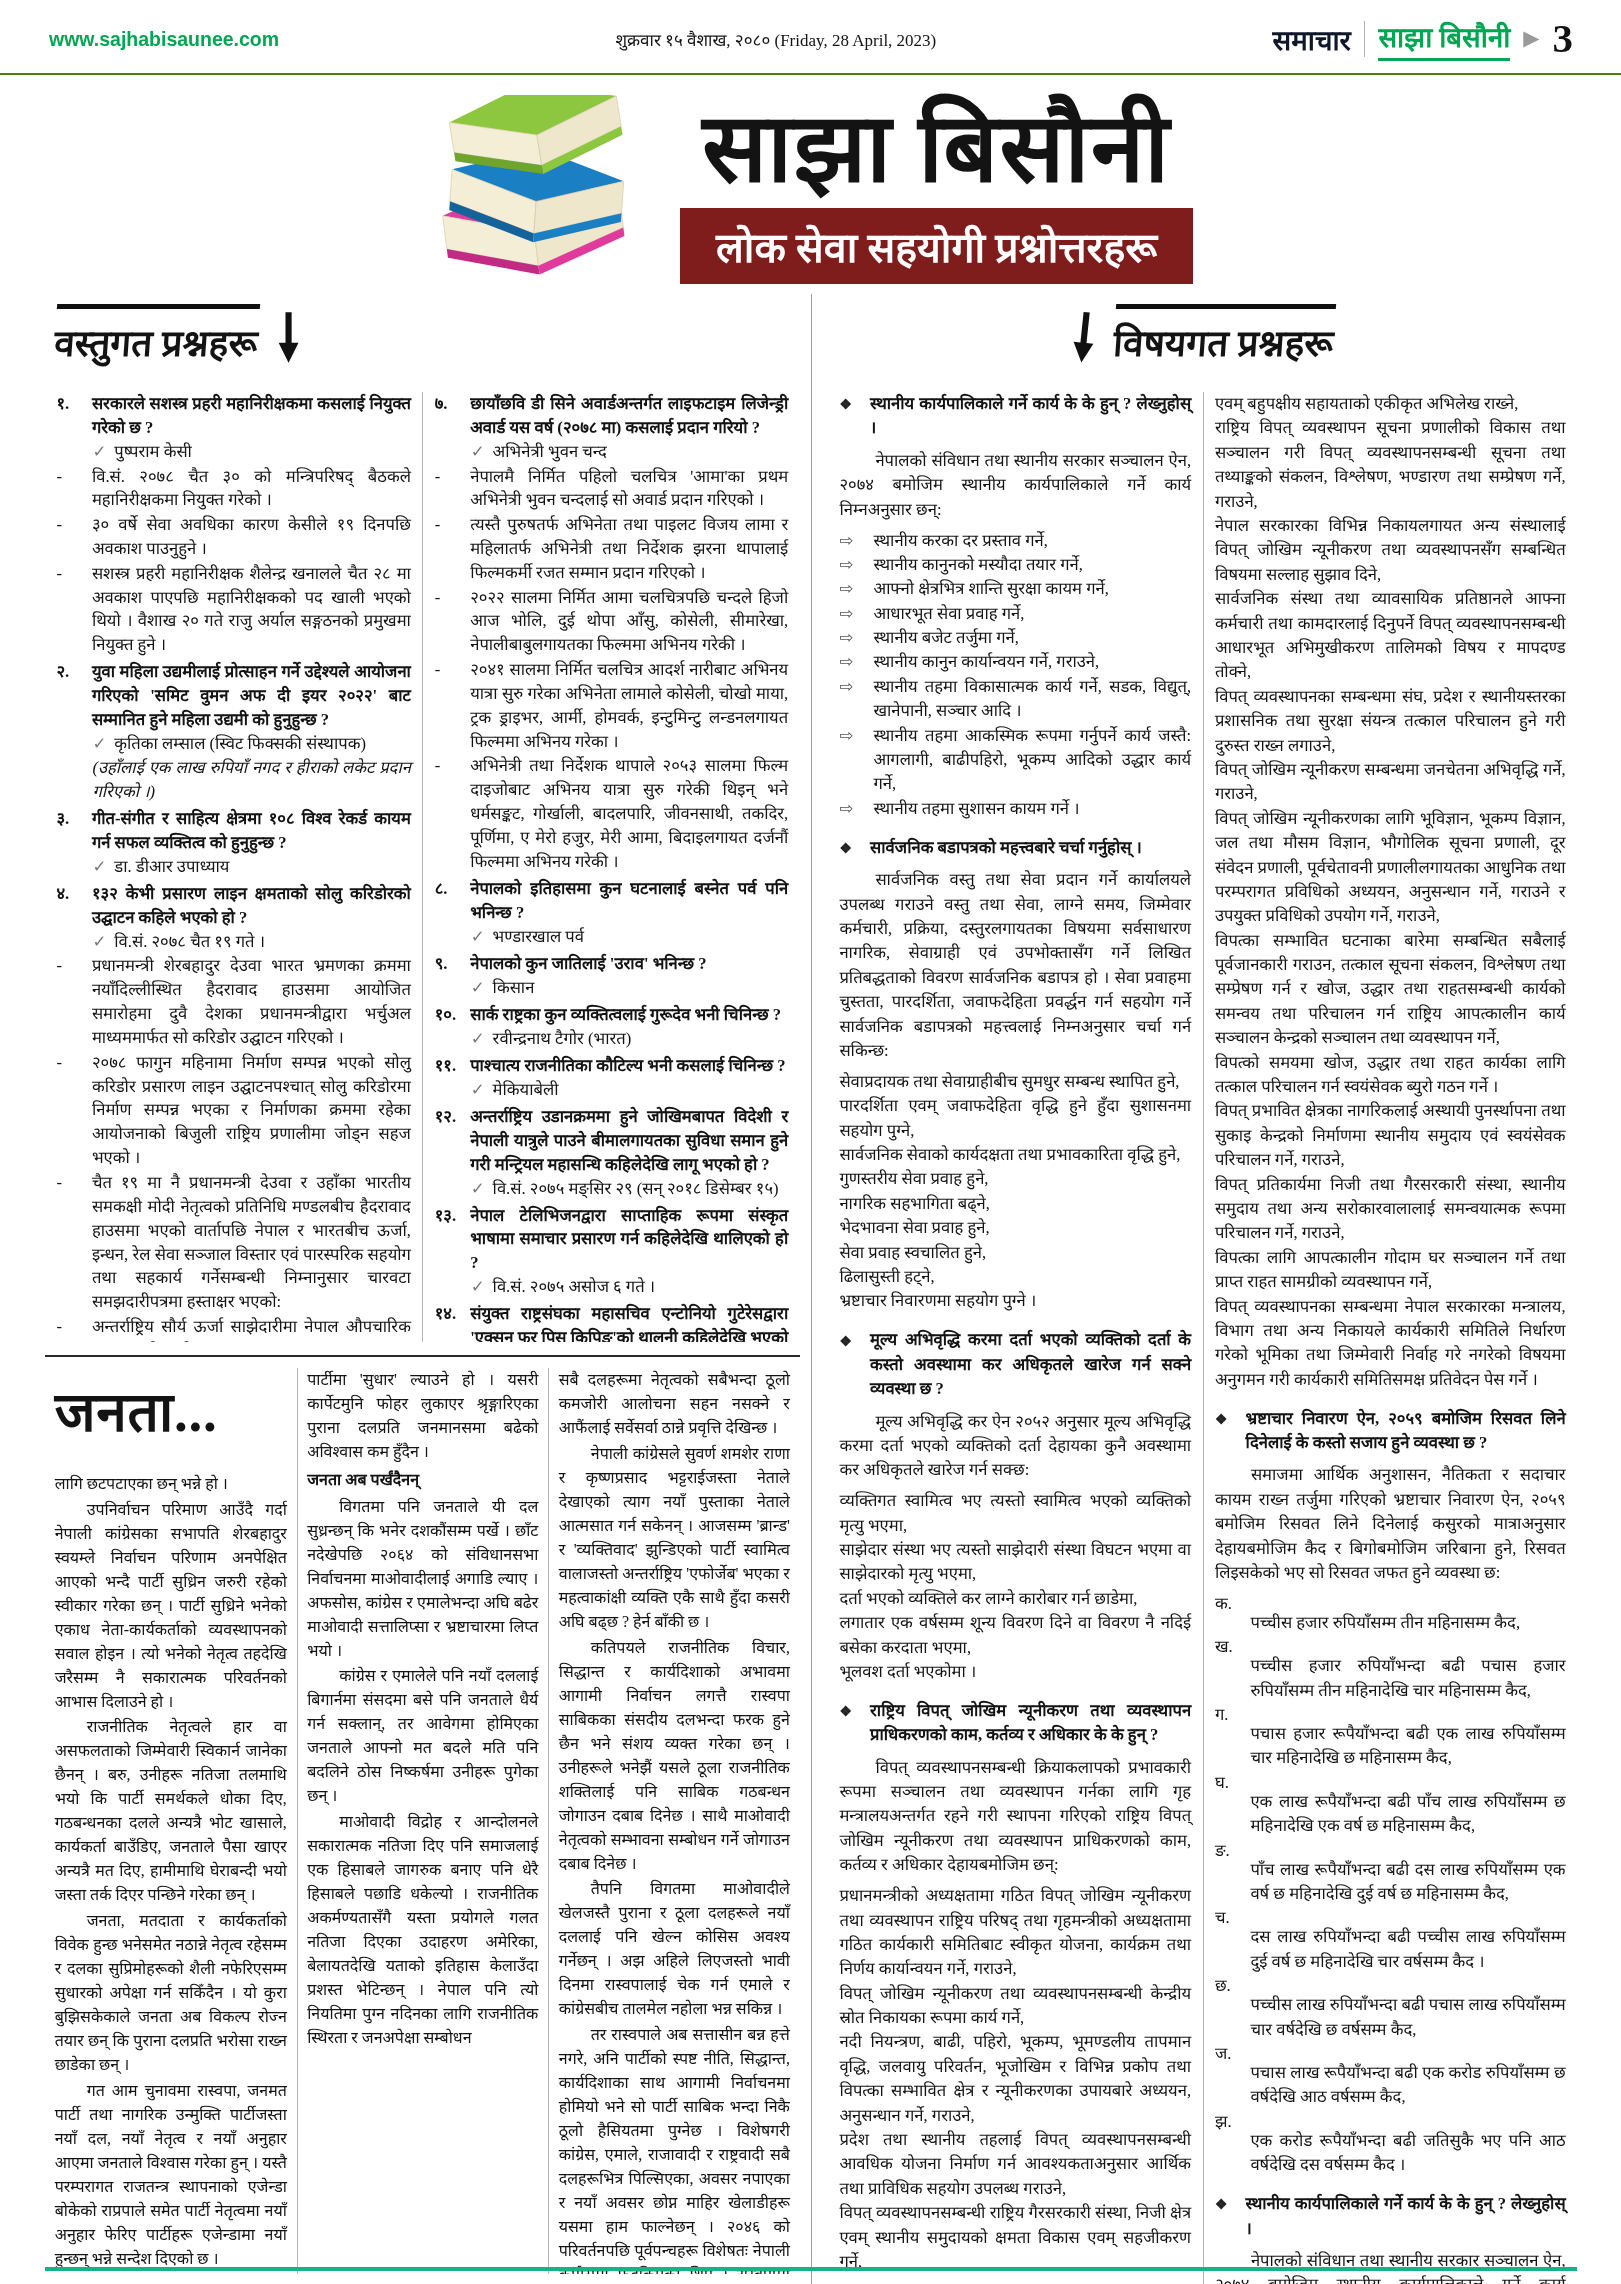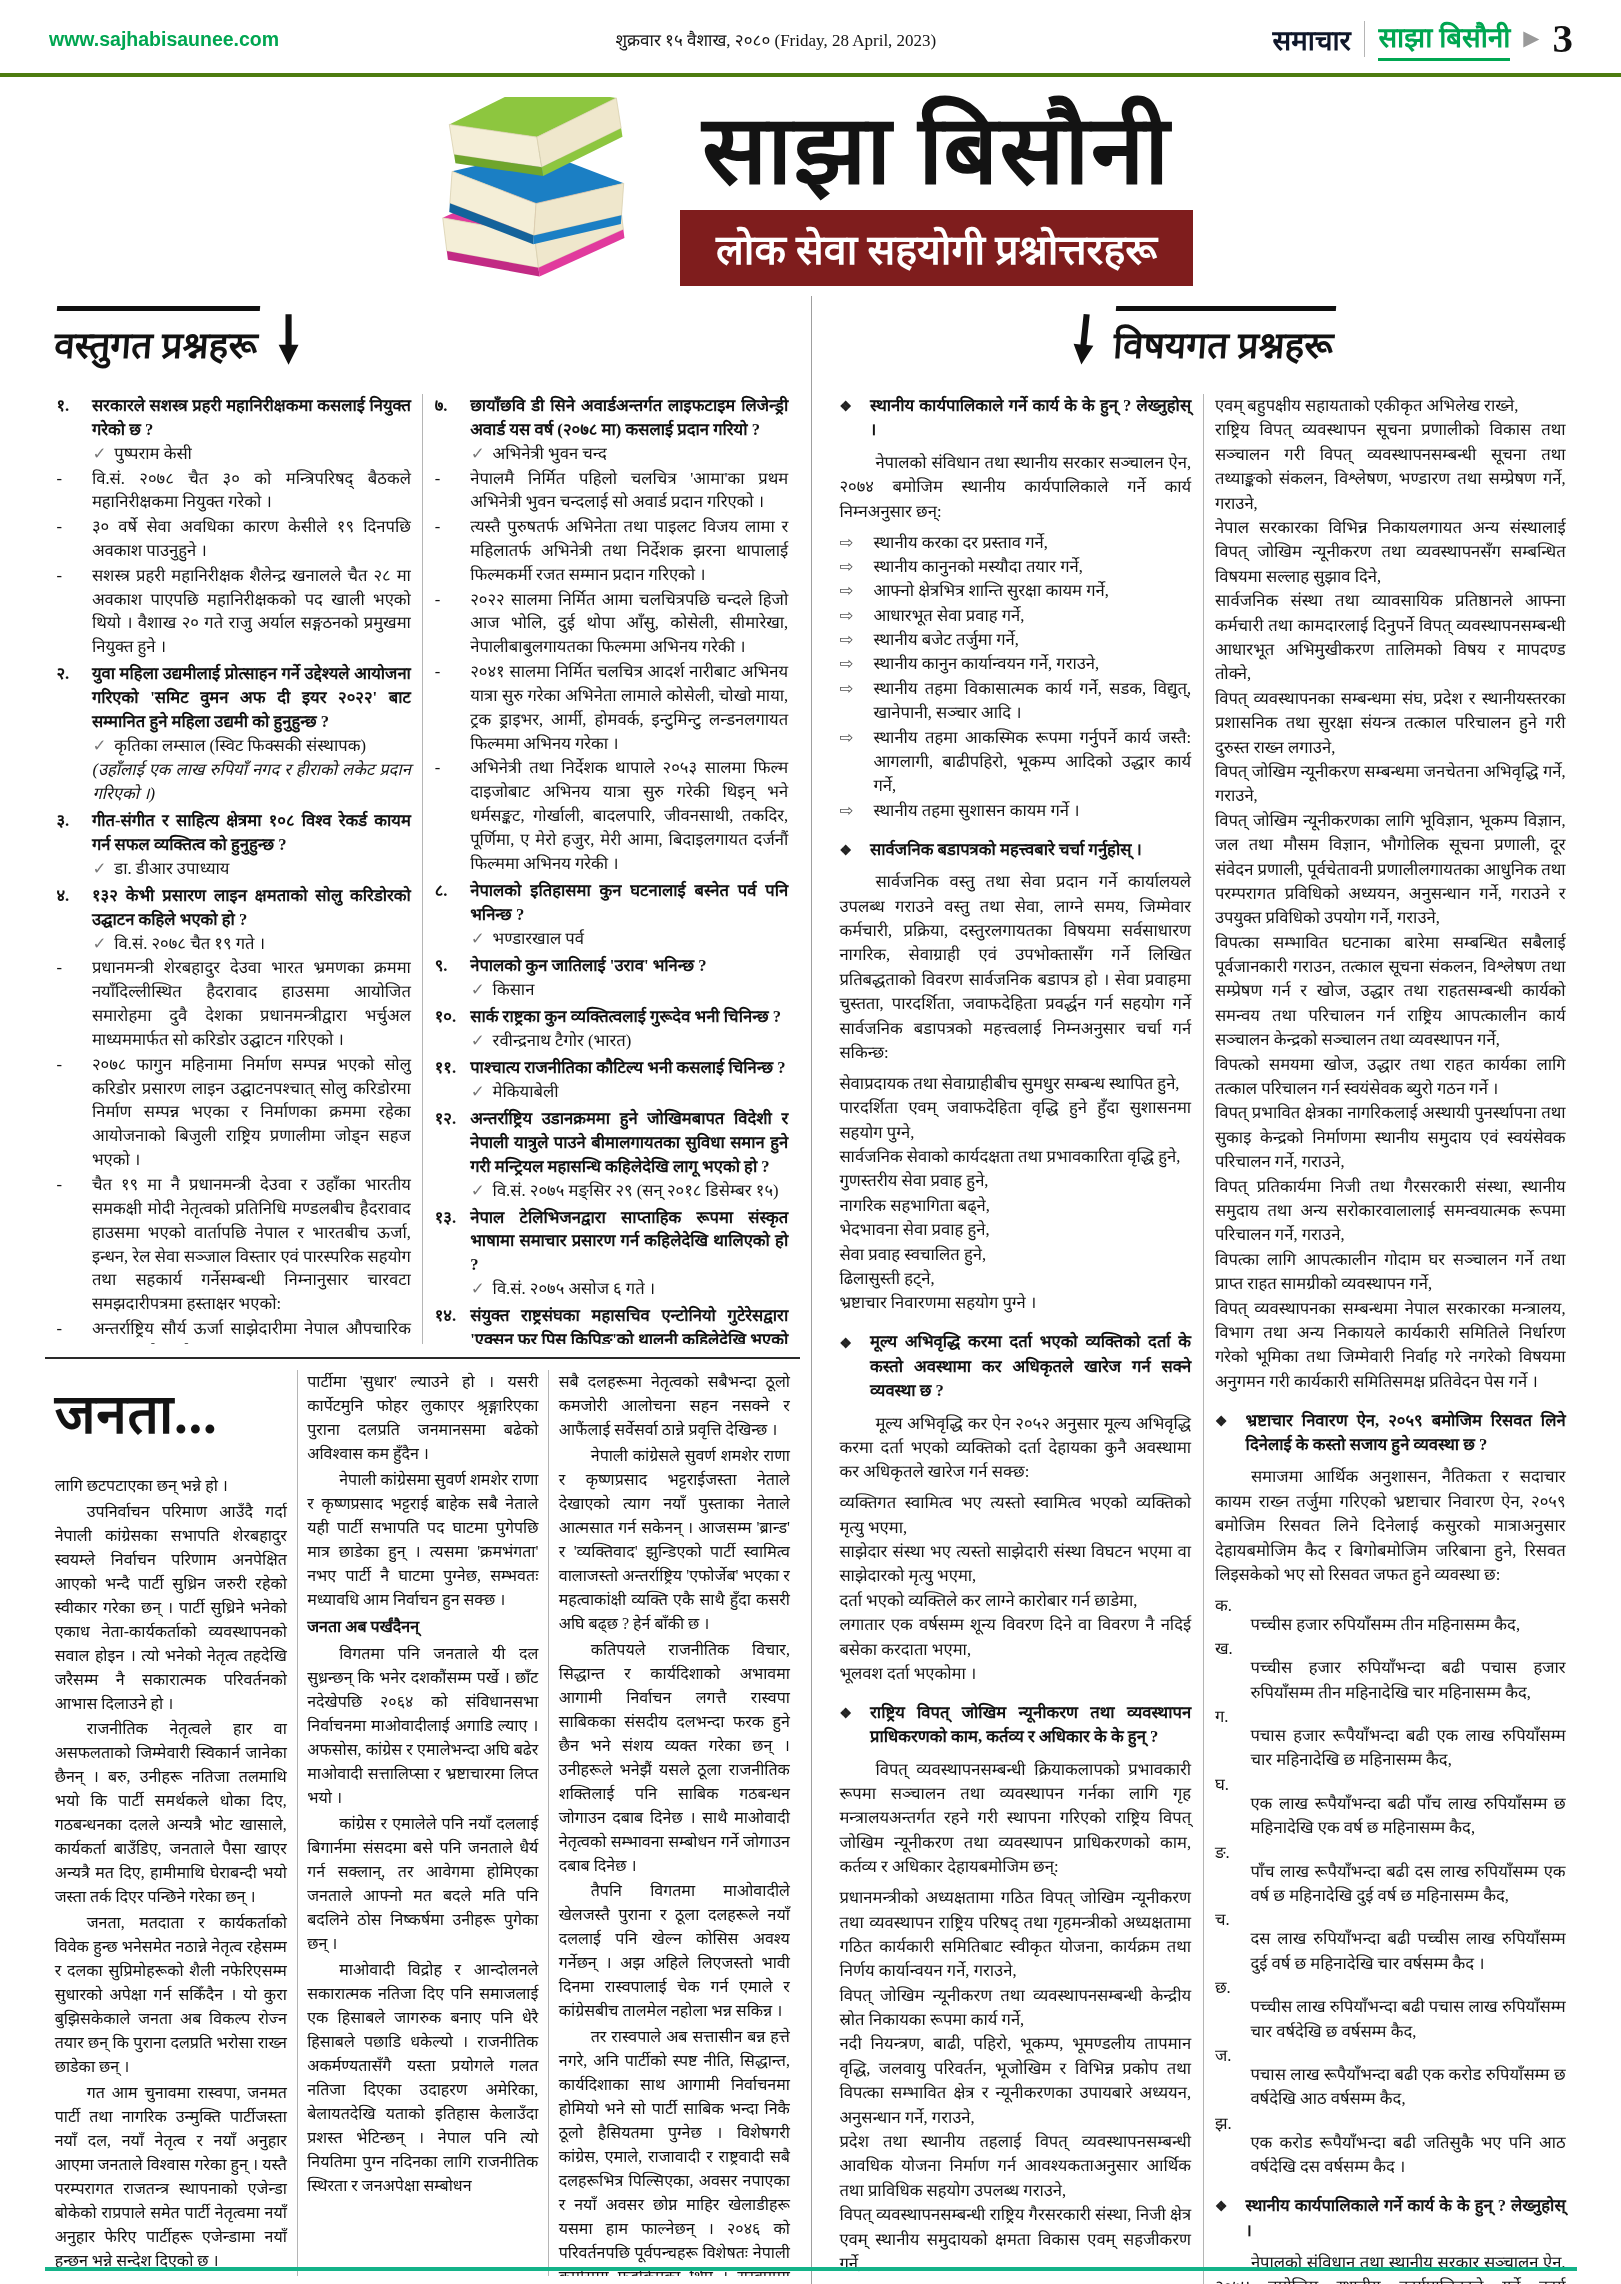--- a/index.html
+++ b/index.html
@@ -1,20 +1,20 @@
 <!DOCTYPE html>
 <html style="font-size:13px"><head>
 <meta charset="utf-8">
 <style>
   html,body{margin:0;padding:0;background:#e8e8e8;}
   .page{width:1622px;height:2284px;position:relative;background:#fff;overflow:hidden;
         font-family:"Liberation Serif",serif;color:#131313;margin:0 auto;}
   
   .topbar{display:flex;align-items:center;justify-content:space-between;
-          padding:13px 49px 8px;border-bottom:4px solid #4d7c0f;height:52px;box-sizing:content-box;}
+          padding:13px 49px 8px;border-bottom:2px solid #4d7c0f;height:52px;box-sizing:content-box;}
   .url{color:#00a651;font-family:"Liberation Sans",sans-serif;font-weight:bold;font-size:19.5px;}
   .dateline{font-size:17px;}
   .brandbox{display:flex;align-items:center;gap:13px;}
   .brand-sec{font-size:27.6px;color:#0f172a;font-weight:bold;}
   .brand-sep{width:1.6px;height:36px;background:#b5b5b5;}
   .brand-name{font-size:27.6px;font-weight:bold;color:#00a651;border-bottom:3.2px solid #00a651;padding-bottom:2.4px;}
   .brand-arrow{color:#9a9a9a;font-size:21px;}
   .pageno{font-size:41px;font-weight:bold;line-height:1;}
   
   .masthead{display:flex;justify-content:center;align-items:flex-start;gap:32px;padding:19.5px 0 4.9px;}
@@ -318,21 +318,20 @@
                 <div class="jpar">लागि छटपटाएका छन् भन्ने हो ।</div>
                 <div class="jpar">उपनिर्वाचन परिमाण आउँदै गर्दा नेपाली कांग्रेसका सभापति शेरबहादुर स्वयम्ले निर्वाचन परिणाम अनपेक्षित आएको भन्दै पार्टी सुध्रिन जरुरी रहेको स्वीकार गरेका छन् । पार्टी सुध्रिने भनेको एकाध नेता-कार्यकर्ताको व्यवस्थापनको सवाल होइन । त्यो भनेको नेतृत्व तहदेखि जरैसम्म नै सकारात्मक परिवर्तनको आभास दिलाउने हो ।</div>
                 <div class="jpar">राजनीतिक नेतृत्वले हार वा असफलताको जिम्मेवारी स्विकार्न जानेका छैनन् । बरु, उनीहरू नतिजा तलमाथि भयो कि पार्टी समर्थकले धोका दिए, गठबन्धनका दलले अन्यत्रै भोट खासाले, कार्यकर्ता बाउँडिए, जनताले पैसा खाएर अन्यत्रै मत दिए, हामीमाथि घेराबन्दी भयो जस्ता तर्क दिएर पन्छिने गरेका छन् ।</div>
                 <div class="jpar">जनता, मतदाता र कार्यकर्ताको विवेक हुन्छ भनेसमेत नठान्ने नेतृत्व रहेसम्म र दलका सुप्रिमोहरूको शैली नफेरिएसम्म सुधारको अपेक्षा गर्न सकिँदैन । यो कुरा बुझिसकेकाले जनता अब विकल्प रोज्न तयार छन् कि पुराना दलप्रति भरोसा राख्न छाडेका छन् ।</div>
                 <div class="jpar">गत आम चुनावमा रास्वपा, जनमत पार्टी तथा नागरिक उन्मुक्ति पार्टीजस्ता नयाँ दल, नयाँ नेतृत्व र नयाँ अनुहार आएमा जनताले विश्वास गरेका हुन् । यस्तै परम्परागत राजतन्त्र स्थापनाको एजेन्डा बोकेको राप्रपाले समेत पार्टी नेतृत्वमा नयाँ अनुहार फेरिए पार्टीहरू एजेन्डामा नयाँ हुन्छन् भन्ने सन्देश दिएको छ ।</div>
                 <div class="jpar">तसर्थ, अब कांग्रेस, एमाले र माओवादीजस्ता पुराना भनिने पार्टीका साबिक नेतृत्वले फरक ढंगले सोच्नु जरुरी छ । उनीहरू सबै पार्टी महाधिवेशनबाट चुनिएकाले वैधानिकताको प्रश्न उठ्ला, तर जनताको उक्त मतादेशलाई आत्मसात गर्ने देखिँदैन ।</div>
               </div>
           </div>
           <div class="jcol" data-list="janata.col2">
               <div class="jpar">पार्टीमा 'सुधार' ल्याउने हो । यसरी कार्पेटमुनि फोहर लुकाएर श्रृङ्गारिएका पुराना दलप्रति जनमानसमा बढेको अविश्वास कम हुँदैन ।</div>
-              <div class="jpar">नेपाली कांग्रेसमा सुवर्ण शमशेर राणा र कृष्णप्रसाद भट्टराई बाहेक सबै नेताले यही पार्टी सभापति पद घाटमा पुगेपछि मात्र छाडेका हुन् । त्यसमा 'क्रमभंगता' नभए पार्टी नै घाटमा पुग्नेछ, सम्भवतः मध्यावधि आम निर्वाचन हुन सक्छ ।</div>
               <div class="jsub">जनता अब पर्खंदैनन्</div>
               <div class="jpar">विगतमा पनि जनताले यी दल सुध्रन्छन् कि भनेर दशकौंसम्म पर्खे । छाँट नदेखेपछि २०६४ को संविधानसभा निर्वाचनमा माओवादीलाई अगाडि ल्याए । अफसोस, कांग्रेस र एमालेभन्दा अघि बढेर माओवादी सत्तालिप्सा र भ्रष्टाचारमा लिप्त भयो ।</div>
               <div class="jpar">कांग्रेस र एमालेले पनि नयाँ दललाई बिगार्नमा संसदमा बसे पनि जनताले धैर्य गर्न सक्लान्, तर आवेगमा होमिएका जनताले आफ्नो मत बदले मति पनि बदलिने ठोस निष्कर्षमा उनीहरू पुगेका छन् ।</div>
               <div class="jpar">माओवादी विद्रोह र आन्दोलनले सकारात्मक नतिजा दिए पनि समाजलाई एक हिसाबले जागरुक बनाए पनि धेरै हिसाबले पछाडि धकेल्यो । राजनीतिक अकर्मण्यतासँगै यस्ता प्रयोगले गलत नतिजा दिएका उदाहरण अमेरिका, बेलायतदेखि यताको इतिहास केलाउँदा प्रशस्त भेटिन्छन् । नेपाल पनि त्यो नियतिमा पुग्न नदिनका लागि राजनीतिक स्थिरता र जनअपेक्षा सम्बोधन</div>
             </div>
           <div class="jcol">
             <div data-list="janata.col3">
                 <div class="jpar">सबै दलहरूमा नेतृत्वको सबैभन्दा ठूलो कमजोरी आलोचना सहन नसक्ने र आफैंलाई सर्वेसर्वा ठान्ने प्रवृत्ति देखिन्छ ।</div>
                 <div class="jpar">नेपाली कांग्रेसले सुवर्ण शमशेर राणा र कृष्णप्रसाद भट्टराईजस्ता नेताले देखाएको त्याग नयाँ पुस्ताका नेताले आत्मसात गर्न सकेनन् । आजसम्म 'ब्रान्ड' र 'व्यक्तिवाद' झुन्डिएको पार्टी स्वामित्व वालाजस्तो अन्तर्राष्ट्रिय 'एफोर्जेब' भएका र महत्वाकांक्षी व्यक्ति एकै साथै हुँदा कसरी अघि बढ्छ ? हेर्न बाँकी छ ।</div>
                 <div class="jpar">कतिपयले राजनीतिक विचार, सिद्धान्त र कार्यदिशाको अभावमा आगामी निर्वाचन लगत्तै रास्वपा साबिकका संसदीय दलभन्दा फरक हुने छैन भने संशय व्यक्त गरेका छन् । उनीहरूले भनेझैं यसले ठूला राजनीतिक शक्तिलाई पनि साबिक गठबन्धन जोगाउन दबाब दिनेछ । साथै माओवादी नेतृत्वको सम्भावना सम्बोधन गर्ने जोगाउन दबाब दिनेछ ।</div>

